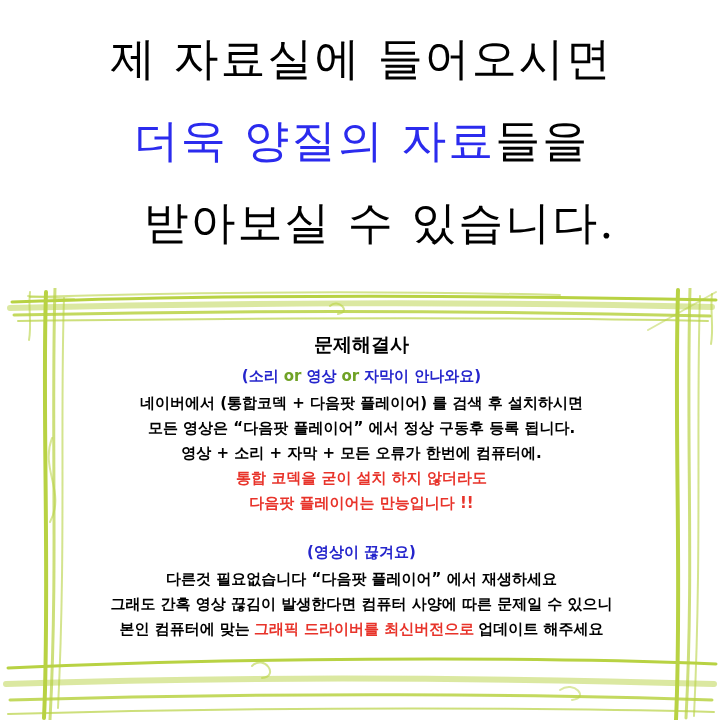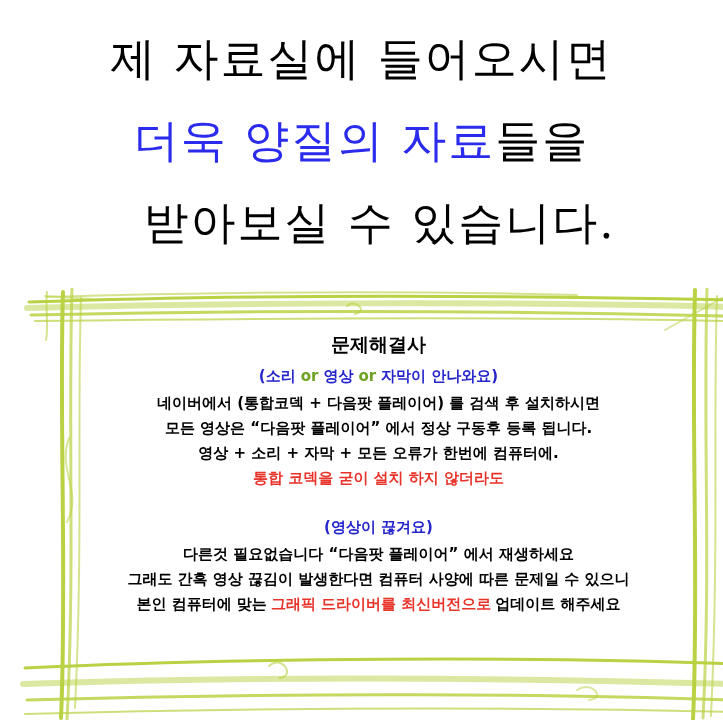--- a/index.html
+++ b/index.html
@@ -15,21 +15,21 @@
     font-family:"DejaVu Serif","Liberation Serif",serif;
     color:#000;
   }
   .intro-line{
     font-size:45px;line-height:82px;letter-spacing:2px;white-space:nowrap;
   }
   .intro-highlight{font-weight:normal;}
 
   
   .notice{
-    position:absolute;left:17px;top:288px;width:580px;height:432px;
+    position:absolute;left:0;top:288px;width:580px;height:432px;
   }
   .frame{
     position:absolute;left:0;top:0;width:723px;height:432px;display:block;
   }
   .notice-content{
     position:absolute;left:60px;top:44px;width:603px;text-align:center;
     font-weight:bold;color:#000;
   }
   .n-title{font-size:19px;line-height:24px;margin-bottom:8px;}
   .n-heading{font-size:15px;line-height:24px;margin-bottom:3px;white-space:nowrap;}
@@ -88,20 +88,21 @@
 
       <div class="n-heading" style="color: rgb(37, 37, 204);">
         <span>(소리</span><span class="or" style="color: rgb(112, 162, 38);">or</span><span>영상</span><span class="or" style="color: rgb(112, 162, 38);">or</span><span>자막이 안나와요)</span>
       </div>
 
       <div class="n-line">네이버에서 (통합코덱 + 다음팟 플레이어) 를 검색 후 설치하시면</div>
       <div class="n-line">모든 영상은  “다음팟 플레이어”  에서 정상 구동후 등록 됩니다.</div>
       <div class="n-line">영상 + 소리 + 자막 + 모든 오류가 한번에 컴퓨터에.</div>
 
       <div class="n-line" style="color: rgb(232, 51, 42);">통합 코덱을 굳이 설치 하지 않더라도</div>
+      <div class="n-line" style="color: rgb(232, 51, 42);">다음팟 플레이어는 만능입니다 !!</div>
 
       <div class="gap"></div>
 
       <div class="n-heading" style="color: rgb(37, 37, 204);">(영상이 끊겨요)</div>
 
       <div class="n-line">다른것 필요없습니다  “다음팟 플레이어” 에서 재생하세요</div>
       <div class="n-line">그래도 간혹 영상 끊김이 발생한다면 컴퓨터 사양에 따른 문제일 수 있으니</div>
 
       <div class="n-line">
         <span>본인 컴퓨터에 맞는</span><span class="red-mid" style="color: rgb(232, 51, 42);">그래픽 드라이버를 최신버전으로</span><span>업데이트 해주세요</span>

